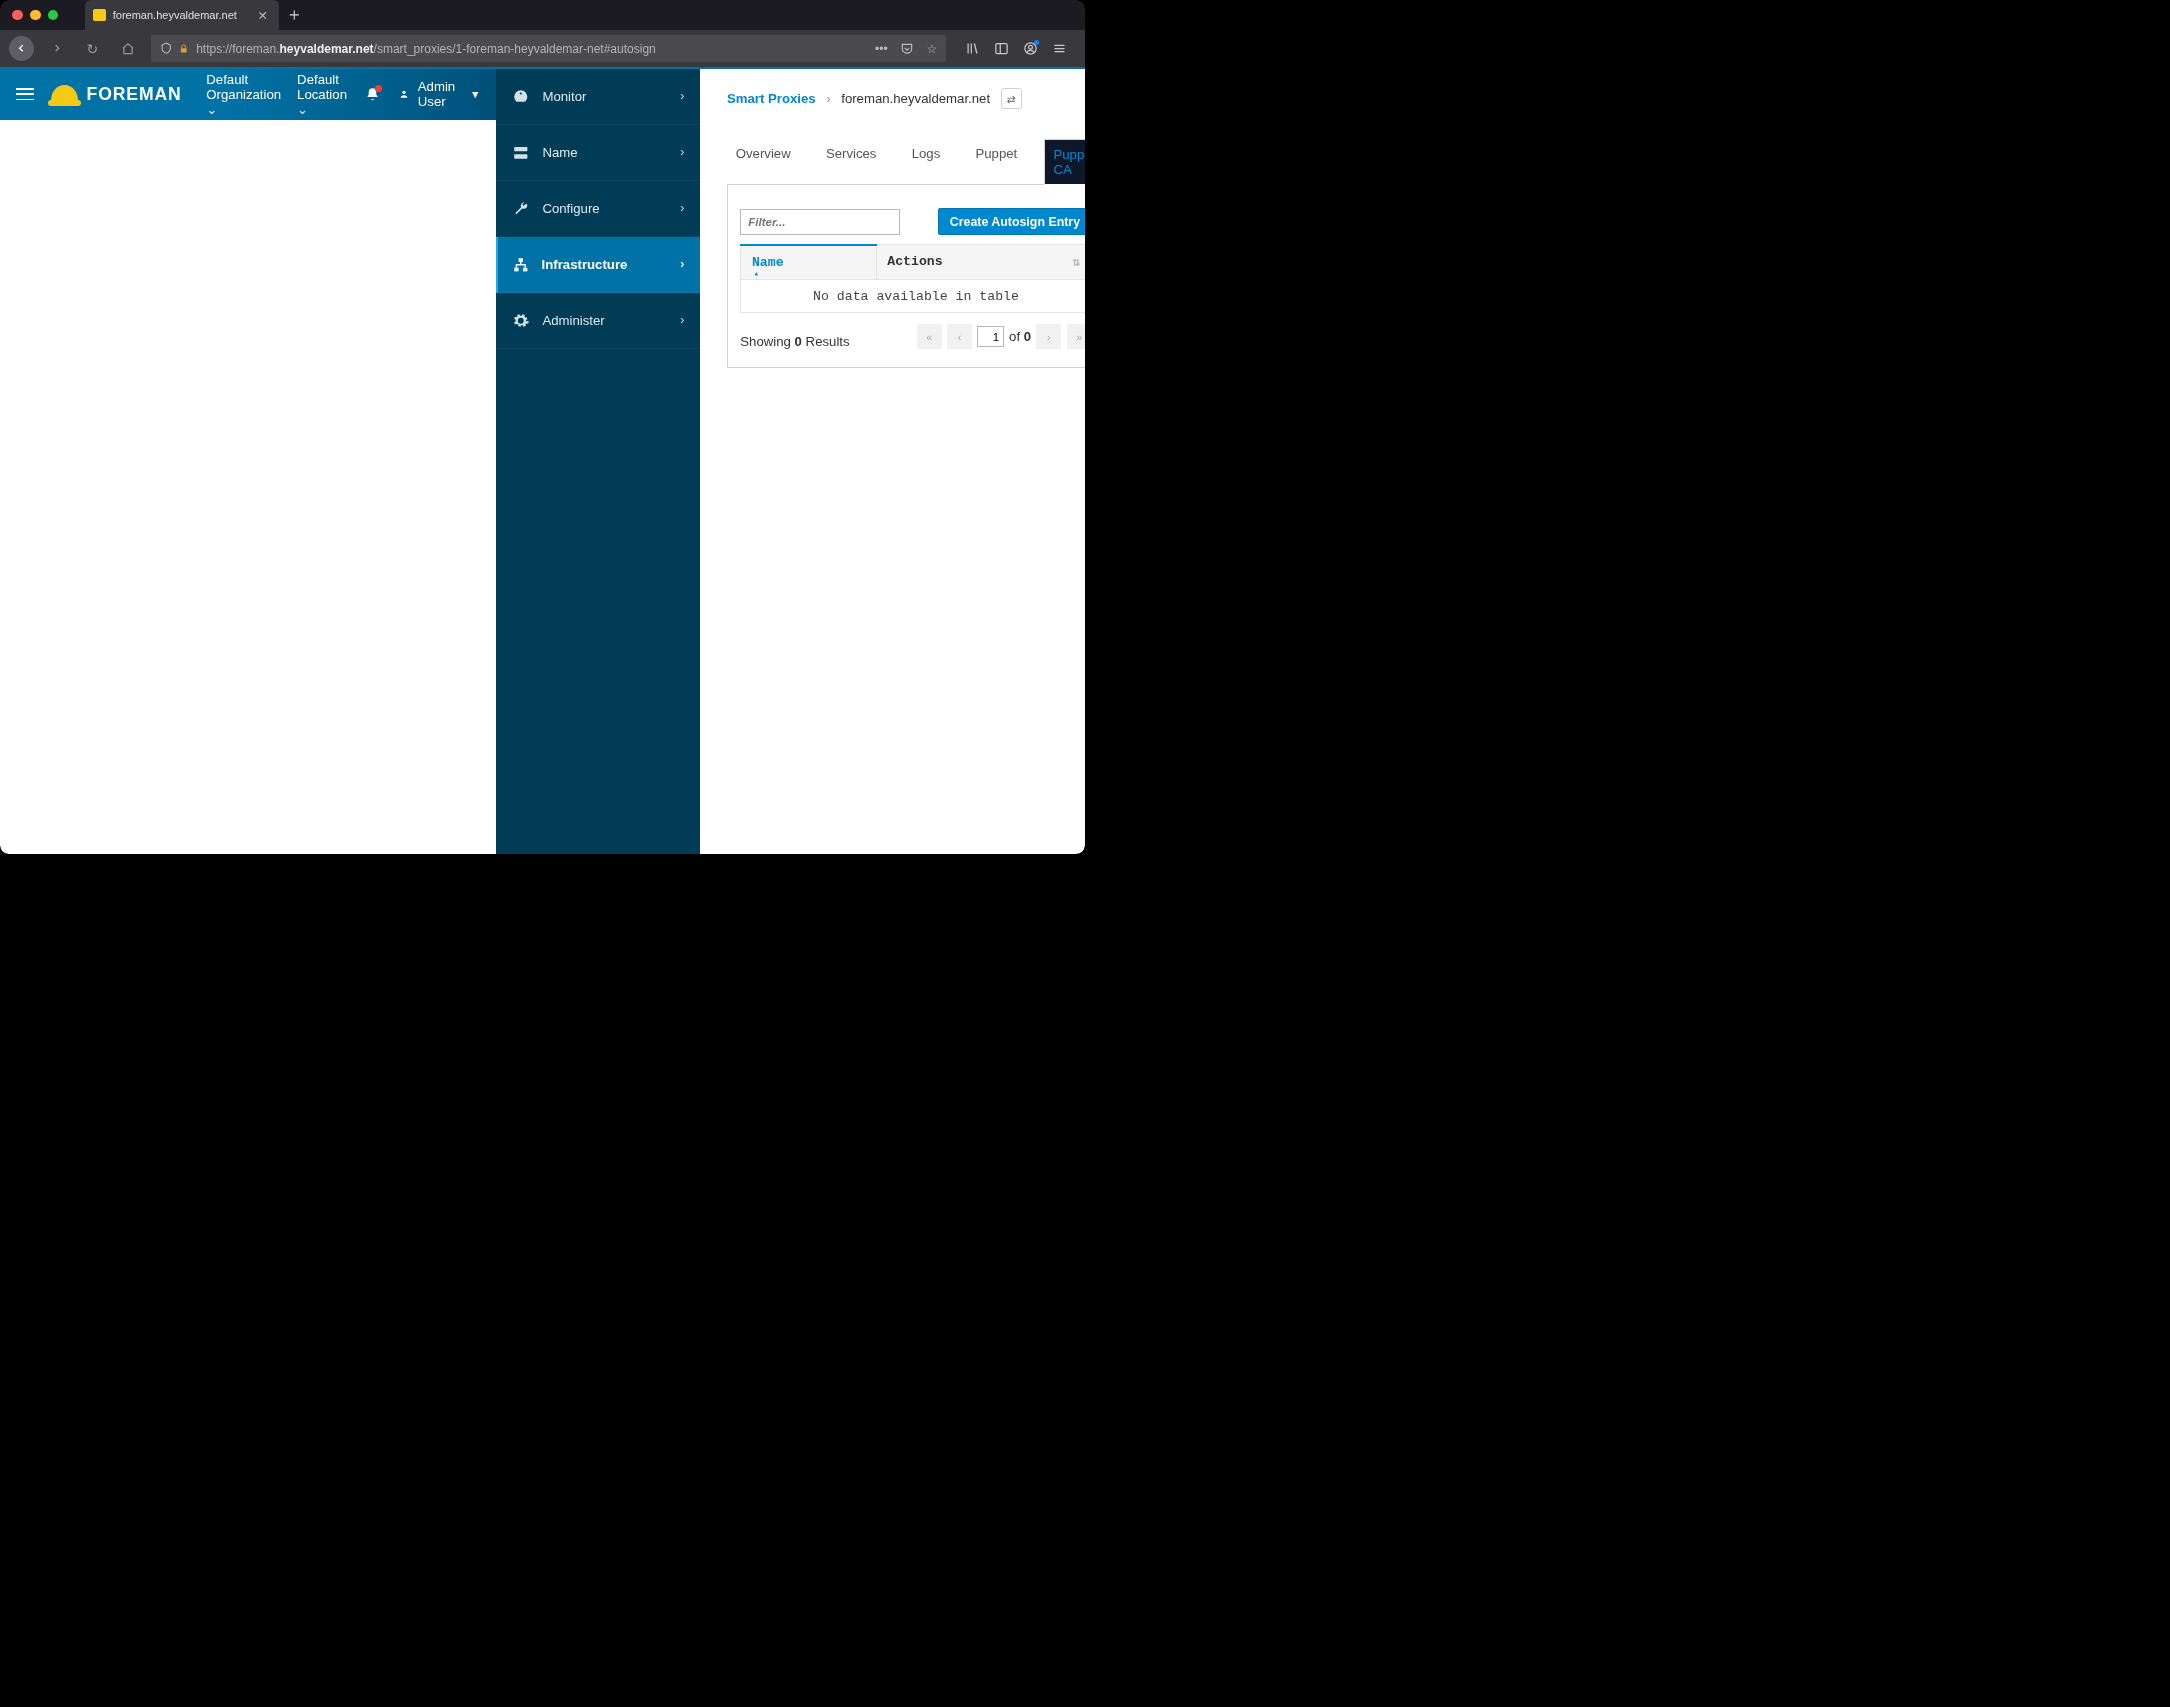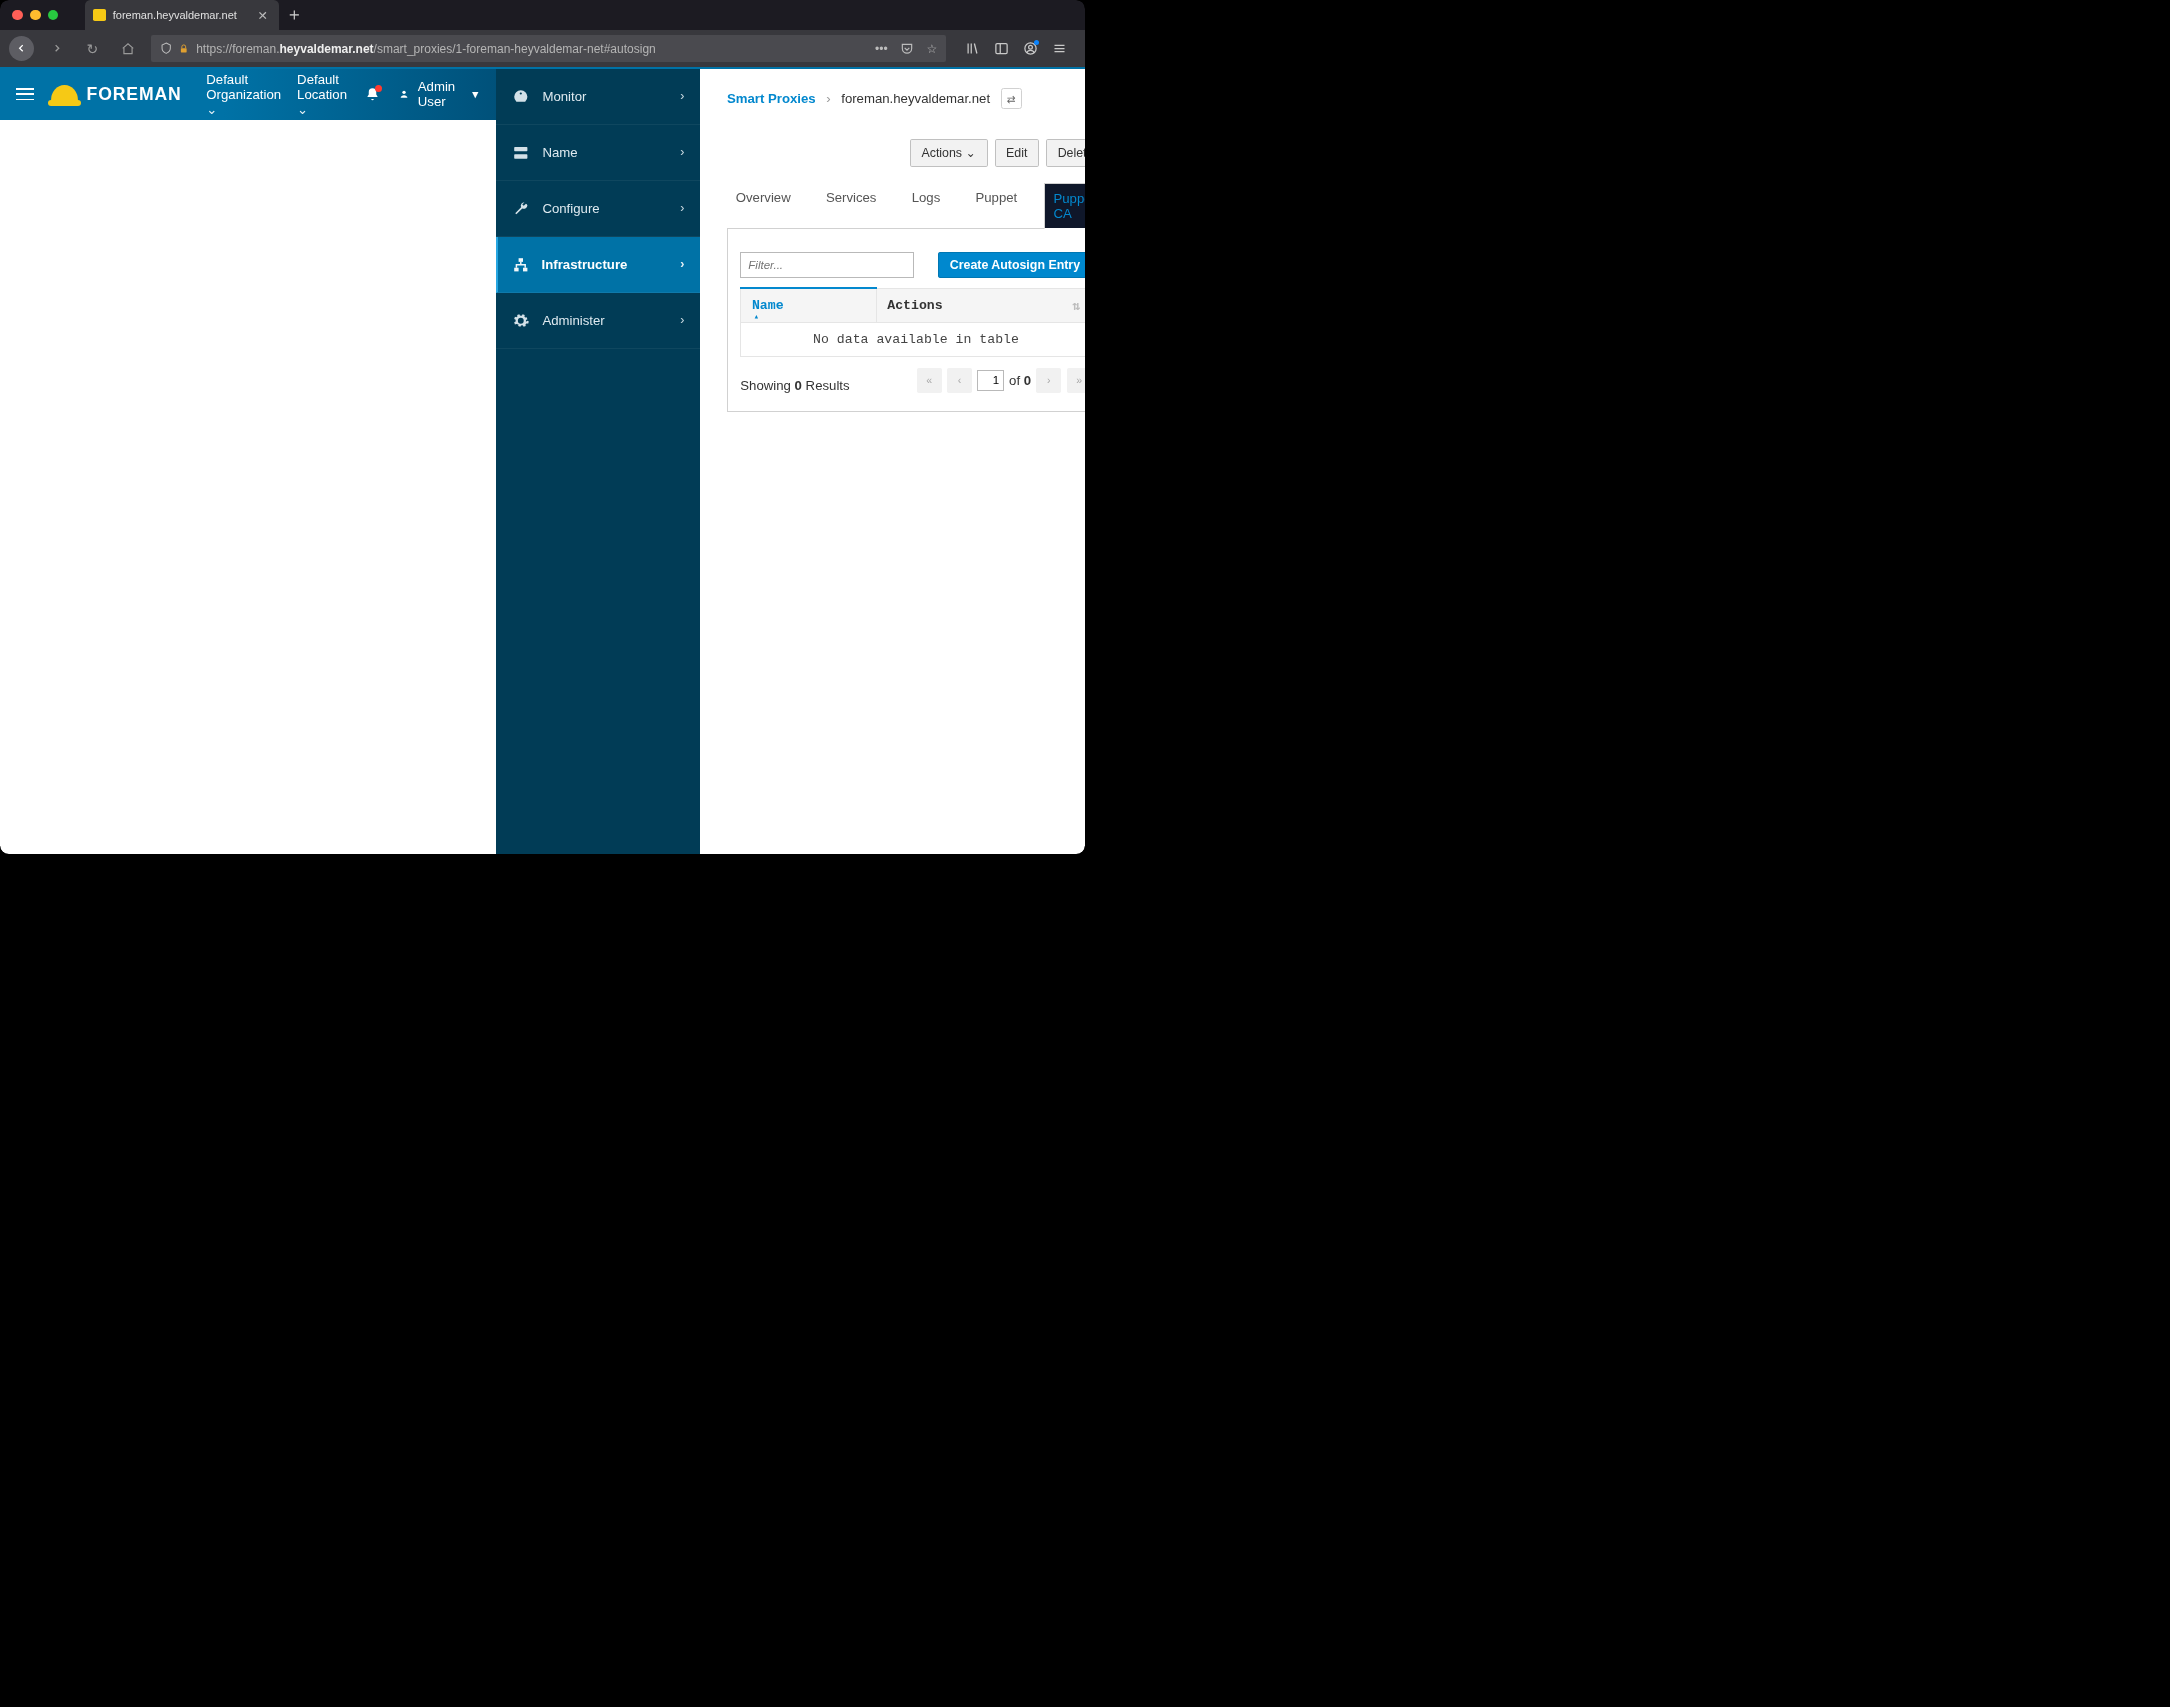--- a/index.html
+++ b/index.html
@@ -87,21 +87,21 @@
   .tabs{display:flex;border-bottom:0.9px solid var(--border);gap:17.6px;font-size:13.2px;}
   .tabs .tabi{padding:7px 8.8px;color:#555;cursor:pointer;}
   .tabs .tabi.active{color:var(--link);border:0.9px solid var(--border);border-bottom:0.9px solid #fff;margin-bottom:-0.9px;background:#0f172a;font-weight:500;}
 
   .panel{border:0.9px solid var(--border);border-top:none;padding:7px 12.4px 17.6px;}
   .subtabs{display:flex;gap:21px;font-size:12.4px;color:#555;padding:5.3px 0 0;}
   .subtabs .sti{padding:5.3px 1.8px;cursor:pointer;}
   .subtabs .sti.active{color:var(--link);border-bottom:2.6px solid var(--link);font-weight:600;}
 
   .toolbar{display:flex;align-items:center;margin:16px 0 8.8px;}
-  .filter{width:174px;height:23px;border:0.9px solid #b9b9b9;font-style:italic;color:#999;padding:12px 7px;font-size:11.5px;}
+  .filter{width:160px;height:23px;border:0.9px solid #b9b9b9;font-style:italic;color:#999;padding:12px 7px;font-size:11.5px;font-weight:bold;}
   .toolbar .btn-primary{margin-left:auto;}
 
   table.datatable{width:100%;border-collapse:collapse;font-family:Liberation Mono, monospace;}
   .datatable thead th{background:#f5f5f5;border:0.9px solid #e5e5e5;text-align:left;padding:8.8px 10.6px;font-weight:700;font-size:13.2px;}
   .datatable thead th.sort{color:var(--link);border-top:2.6px solid var(--link);position:relative;}
   .datatable thead th.sort .sortmark{position:absolute;bottom:0;left:12.4px;font-size:8.8px;color:var(--link);}
   .datatable thead th .sorticon{float:right;color:#bdbdbd;}
   .datatable tbody td{border:0.9px solid #e5e5e5;padding:8.8px 10.6px;text-align:center;color:#444;font-size:13.2px;}
 
   .table-footer{display:flex;align-items:flex-end;margin-top:11px;font-size:13.2px;}
@@ -279,25 +279,20 @@
 
       <div class="main">
 
         <div class="breadcrumb">
           <a href="#">Smart Proxies</a>
           <span class="sep">›</span>
           <span>foreman.heyvaldemar.net</span>
           <span class="swap-btn">⇄</span>
         </div>
 
-        <div class="topactions">
-          <button class="btn"><span>Actions</span> <span>⌄</span></button>
-          <button class="btn">Edit</button>
-          <button class="btn">Delete</button>
-        </div>
 
         <div class="tabs">
           <div class="tabi">Overview</div>
           <div class="tabi">Services</div>
           <div class="tabi">Logs</div>
           <div class="tabi">Puppet</div>
           <div class="tabi active">Puppet CA</div>
         </div>
 
         <div class="panel">

